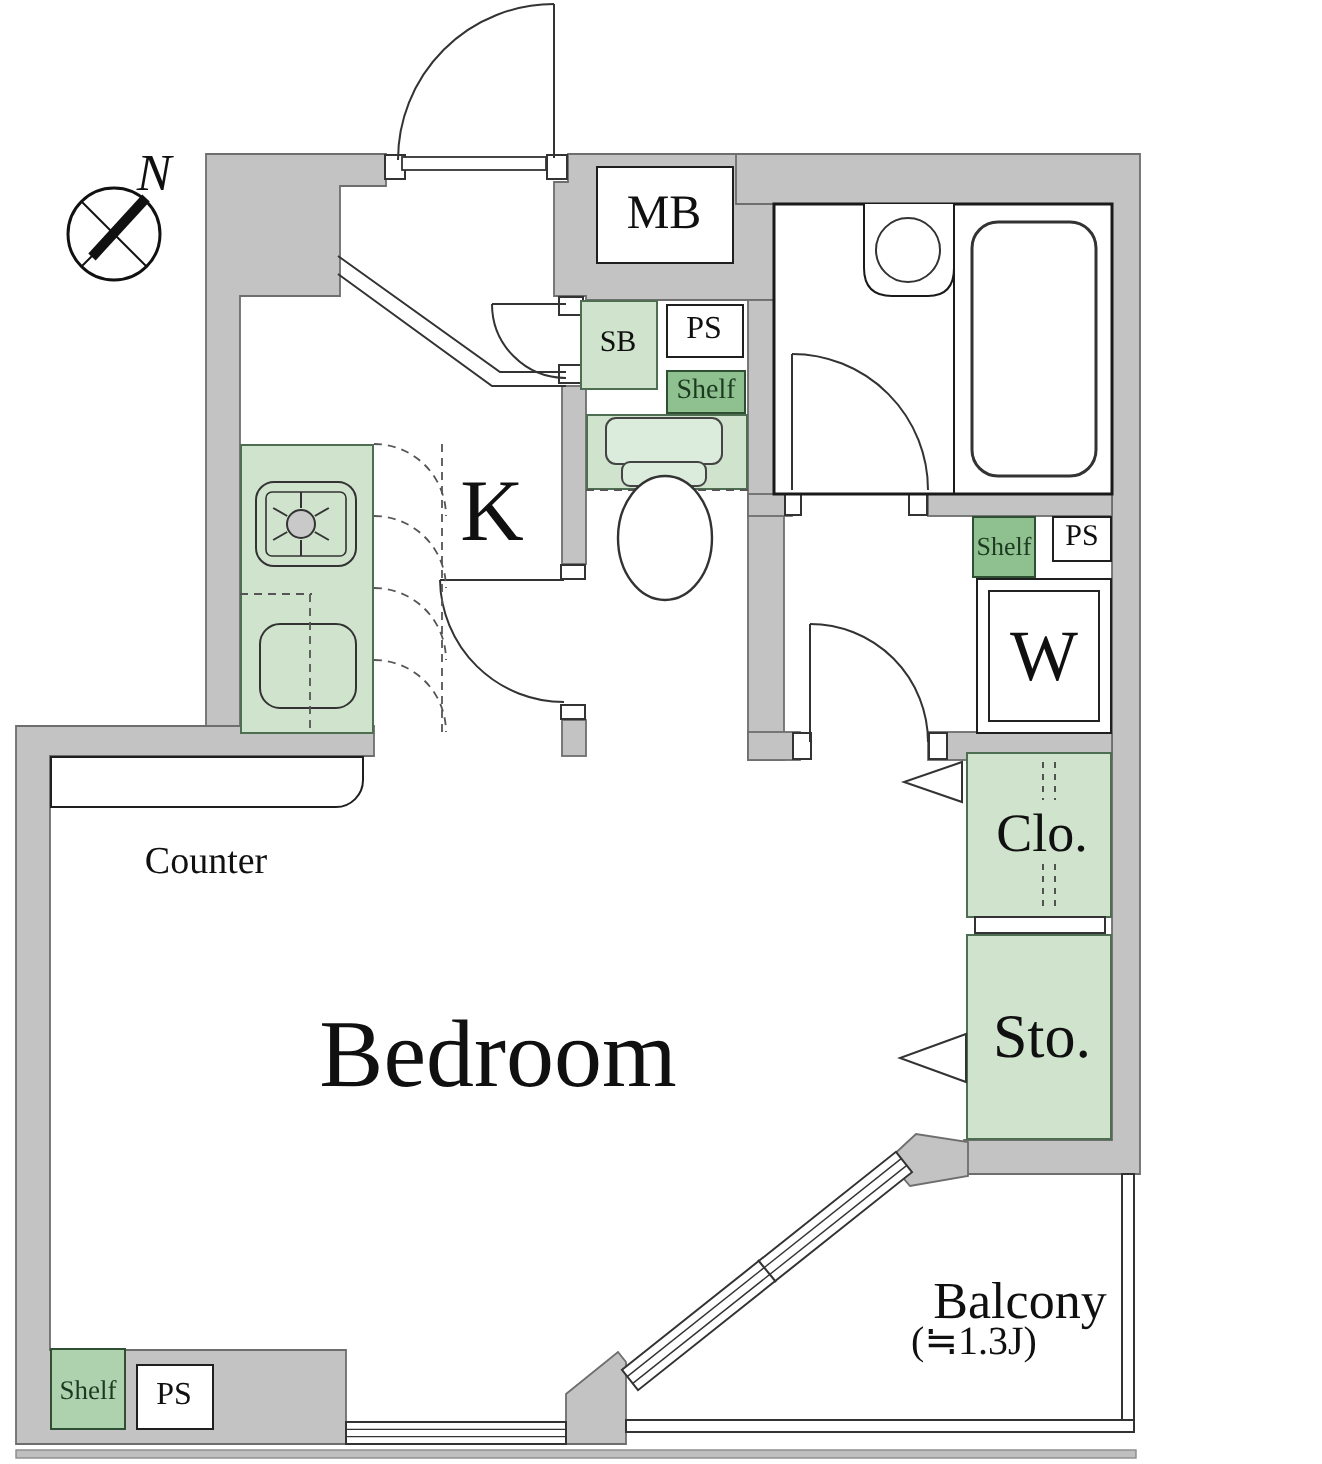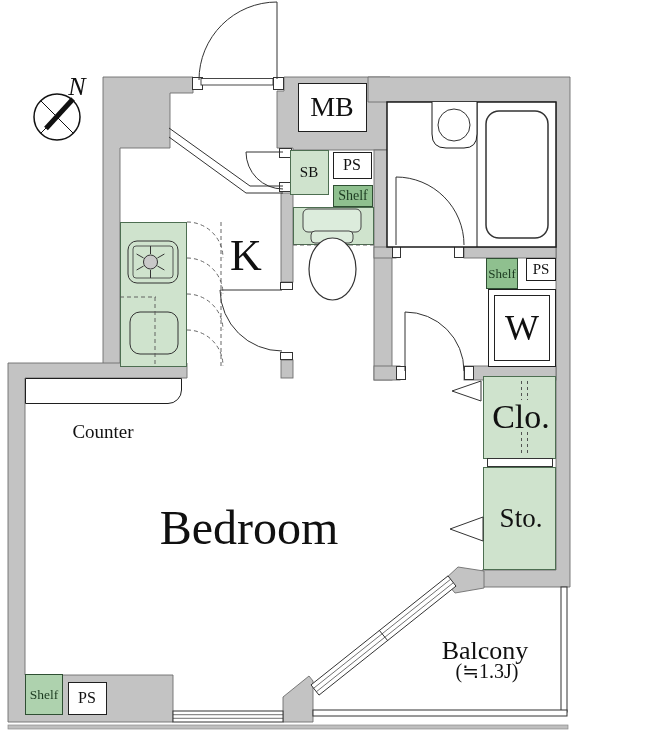--- a/index.html
+++ b/index.html
@@ -177,30 +177,30 @@
       <line x1="379" y1="630" x2="388" y2="641" stroke-width="1"></line>
     </g>
 
     <g stroke="#333" fill="#fff" stroke-width="1">
       <rect x="561" y="587" width="6" height="125"></rect>
       <rect x="313" y="710" width="254" height="6"></rect>
     </g>
   </svg>
 
   <div class="lbl" style="left:77px;top:87px;font-size:26px;font-style:italic;">N</div>
-  <div class="lbl" style="left:332px;top:107px;font-size:28px;">MB</div>
+  <div class="lbl" style="left:332px;top:107px;font-size:24px;">MB</div>
   <div class="lbl" style="left:309px;top:172px;font-size:15px;">SB</div>
   <div class="lbl" style="left:352px;top:165px;font-size:16px;">PS</div>
   <div class="lbl green-text" style="left:353px;top:196px;font-size:14px;">Shelf</div>
   <div class="lbl" style="left:246px;top:256px;font-size:44px;">K</div>
   <div class="lbl" style="left:103px;top:391px;font-size:19px;margin-top:40px;">Counter</div>
   <div class="lbl" style="left:249px;top:512px;font-size:48px;margin-top:16px;">Bedroom</div>
   <div class="lbl green-text" style="left:502px;top:273px;font-size:13px;">Shelf</div>
   <div class="lbl" style="left:541px;top:269px;font-size:15px;">PS</div>
   <div class="lbl" style="left:522px;top:328px;font-size:36px;">W</div>
-  <div class="lbl" style="left:521px;top:417px;font-size:34px;">Clo.</div>
-  <div class="lbl" style="left:521px;top:518px;font-size:27px;">Sto.</div>
-  <div class="lbl" style="left:485px;top:651px;font-size:26px;">Balcony</div>
+  <div class="lbl" style="left:521px;top:417px;font-size:27px;">Clo.</div>
+  <div class="lbl" style="left:521px;top:518px;font-size:31px;">Sto.</div>
+  <div class="lbl" style="left:510px;top:651px;font-size:26px;">Balcony</div>
   <div class="lbl" style="left:487px;top:671px;font-size:20px;font-family:Liberation Serif, serif;">(≒1.3J)</div>
   <div class="lbl green-text" style="left:44px;top:695px;font-size:13.5px;">Shelf</div>
   <div class="lbl" style="left:87px;top:698px;font-size:16px;">PS</div>
 
 </div>
 
 </body></html>

